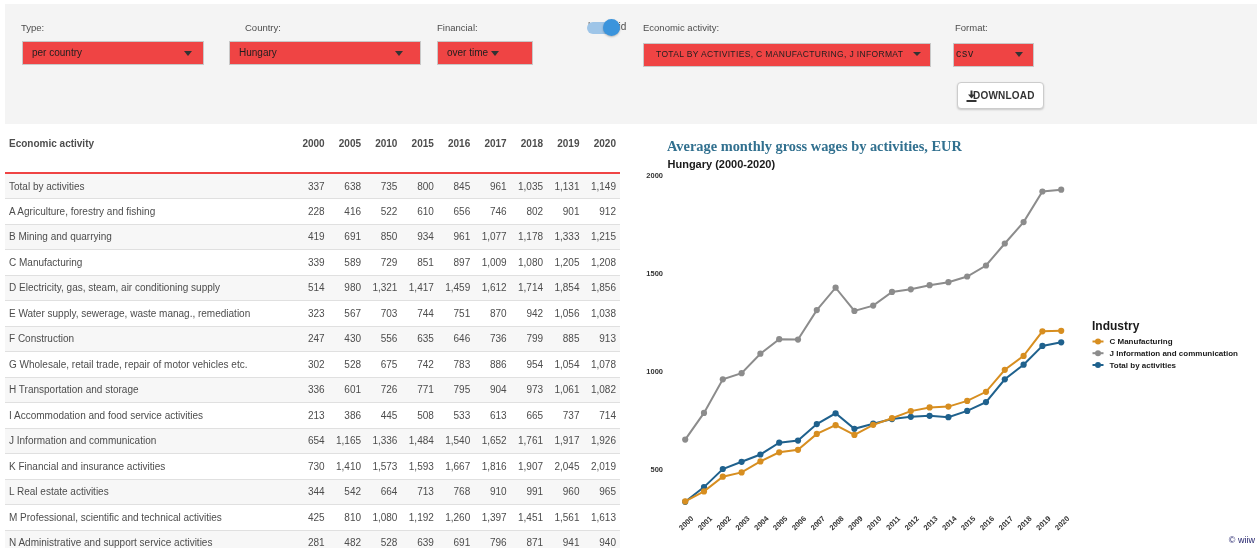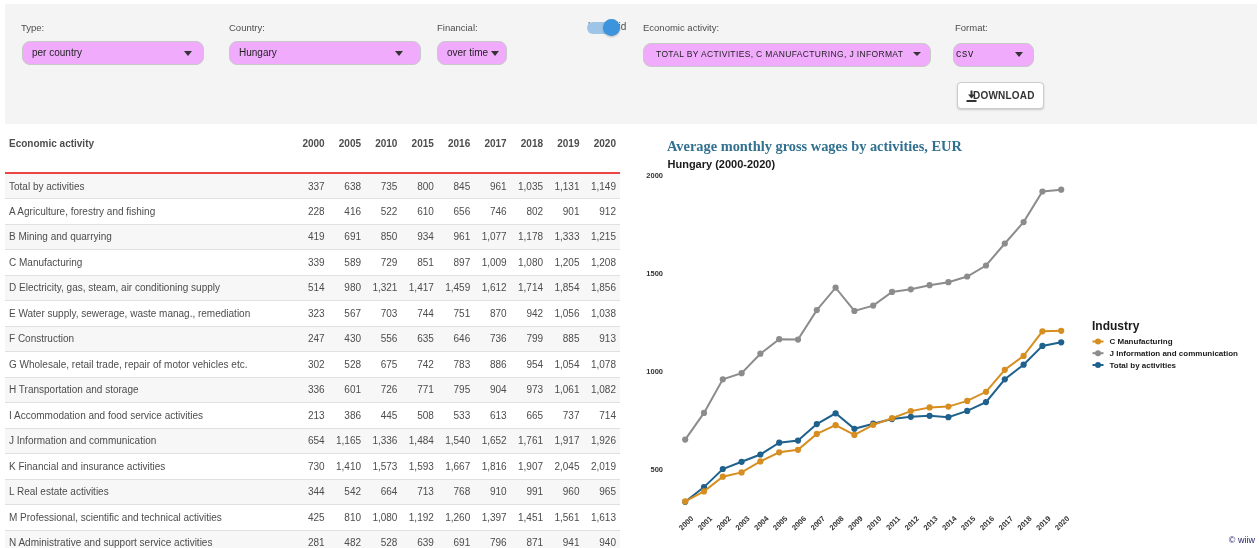--- a/index.html
+++ b/index.html
@@ -1,43 +1,43 @@
 <!DOCTYPE html>
 <html><head><meta charset="utf-8">
 <style>
 * { margin:0; padding:0; box-sizing:border-box; }
 html,body { width:1259px; height:548px; background:#fff; font-family:"Liberation Sans",sans-serif; overflow:hidden; }
 .topbar { position:absolute; left:5px; top:4px; width:1252px; height:120px; background:#f4f4f4; }
 .lab { position:absolute; font-size:9.5px; color:#4d4d4d; }
-.sel { position:absolute; background:#f0abfc; border:1px solid #c8c8c8; border-radius:8px; height:24px; font-size:10px; color:#1f1f1f; line-height:22px; padding-left:9px; }
+.sel { position:absolute; background:#ef4444; border:1px solid #c8c8c8; border-radius:0; height:24px; font-size:10px; color:#1f1f1f; line-height:22px; padding-left:9px; }
 .car { position:absolute; width:0; height:0; border-left:4.5px solid transparent; border-right:4.5px solid transparent; border-top:5px solid #333; }
 .btn { position:absolute; left:952px; top:78px; width:87px; height:27px; background:#fff; border:1px solid #ccc; border-radius:4px; box-shadow:0 1px 2px rgba(0,0,0,.18); font-size:10px; font-weight:bold; color:#333; letter-spacing:.2px; text-align:left; line-height:25px; padding-left:15px; }
 .track { position:absolute; left:582px; top:17.5px; width:33px; height:12px; border-radius:6px; background:#9ec5e8; }
 .thumb { position:absolute; left:597.7px; top:14.7px; width:17.6px; height:17.6px; border-radius:50%; background:#3b94dc; box-shadow:0 1px 2px rgba(0,0,0,.25); }
 table { position:absolute; left:5px; top:138px; width:615px; border-collapse:collapse; table-layout:fixed; }
 th { font-size:10px; color:#4d4d4d; text-align:left; height:26px; vertical-align:bottom; padding-bottom:23px; border-bottom:2px solid #ef4444; }
 td { font-size:10px; color:#4d4d4d; height:25.5px; border-bottom:1px solid #e0e0e0; }
 td.lbl { padding-left:4px; white-space:nowrap; }
 .num { text-align:right; padding-right:4px; }
 tr.odd { background:#f7f7f7; }
 svg { position:absolute; left:630px; top:130px; }
 </style></head>
 <body>
 <div class="topbar">
  <div class="lab" style="left:16px;top:17.5px;">Type:</div>
- <div class="lab" style="left:224px;top:17.5px;text-align:center;">Country:</div>
+ <div class="lab" style="left:240px;top:17.5px;text-align:center;">Country:</div>
  <div class="lab" style="left:432px;top:17.5px;">Financial:</div>
  <div class="lab" style="left:559px;top:17px;font-size:10px;margin-left:24px;">hide grid</div>
  <div class="lab" style="left:638px;top:17.5px;">Economic activity:</div>
  <div class="lab" style="left:950px;top:17.5px;">Format:</div>
  <div class="sel" style="left:17px;top:37px;width:182px;">per country</div>
     <div class="car" style="left:178.5px;top:47px;"></div>
  <div class="sel" style="left:224px;top:37px;width:192px;">Hungary</div>
     <div class="car" style="left:389.5px;top:47px;"></div>
- <div class="sel" style="left:432px;top:37px;width:70px;">over time</div>
+ <div class="sel" style="left:432px;top:37px;width:96px;">over time</div>
     <div class="car" style="left:486px;top:47px;"></div>
  <div class="sel" style="left:638px;top:38.5px;width:288px;font-size:8.5px;letter-spacing:0.35px;line-height:21px;padding-left:12px;">TOTAL BY ACTIVITIES, C MANUFACTURING, J INFORMAT</div>
     <div class="car" style="left:907.5px;top:48px;border-left-width:4px;border-right-width:4px;border-top-width:4.5px;"></div>
  <div class="sel" style="left:948px;top:38.5px;width:81px;font-size:10.5px;letter-spacing:0.8px;line-height:18px;padding-left:2px;">csv</div>
     <div class="car" style="left:1009.5px;top:48px;"></div>
  <div class="btn">DOWNLOAD
    <svg style="position:absolute;left:8px;top:7px;" width="11" height="12" viewBox="0 0 11 12">
      <path d="M5.5 0.5 L5.5 6" stroke="#333" stroke-width="2" fill="none"></path>
      <path d="M2 4.5 L5.5 8.5 L9 4.5 Z" fill="#333"></path>
      <rect x="0.5" y="10" width="10" height="2" fill="#333"></rect>

